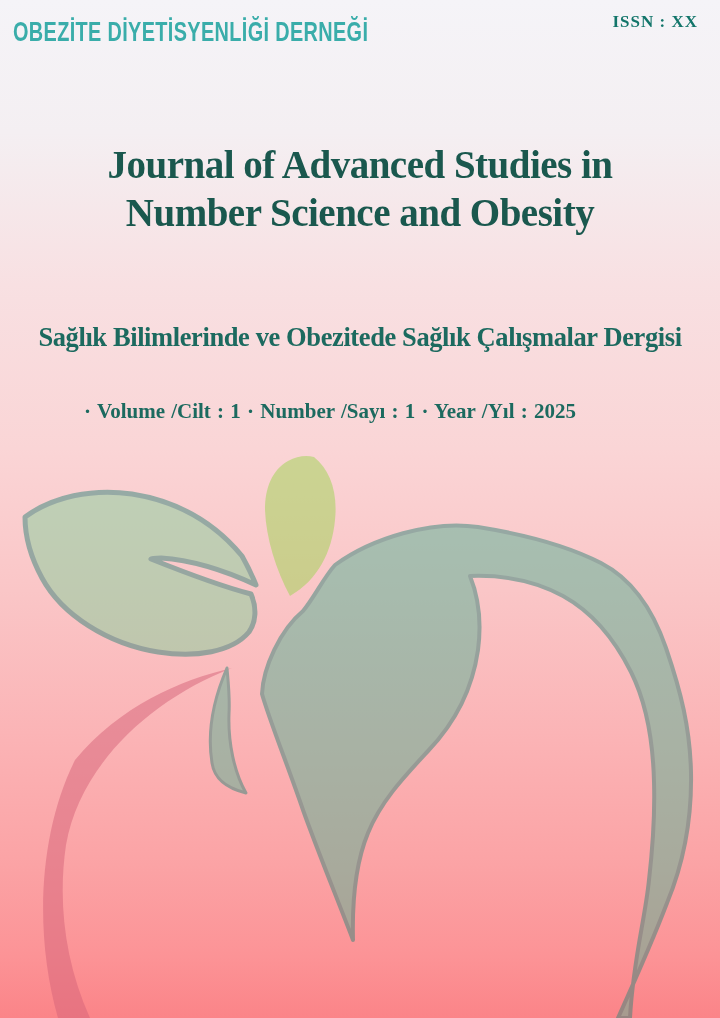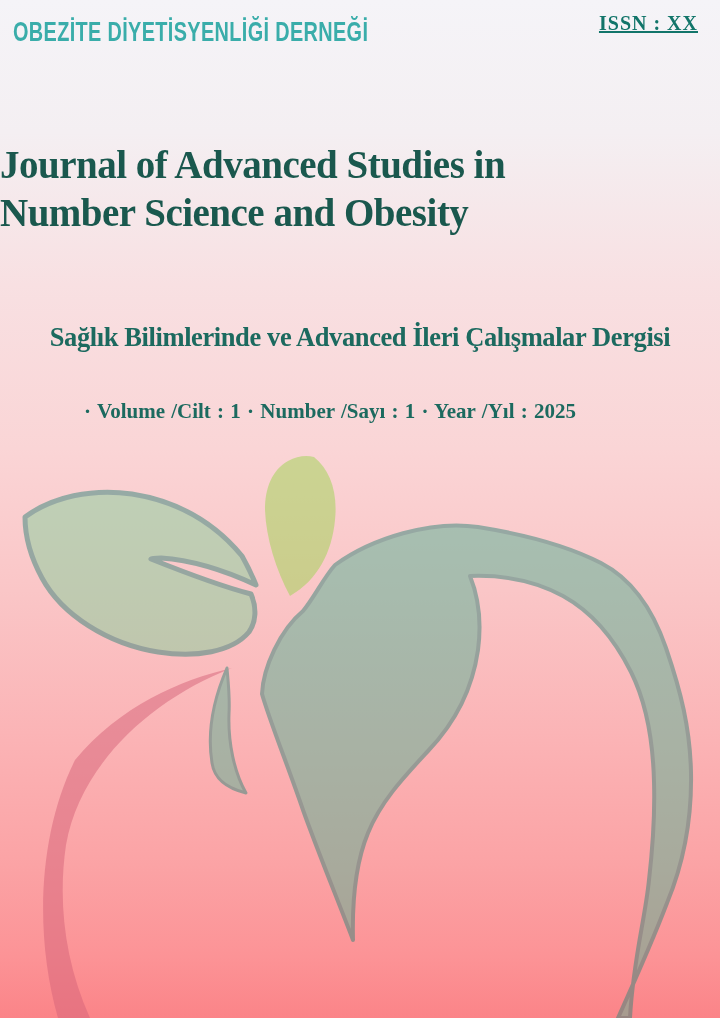--- a/index.html
+++ b/index.html
@@ -36,31 +36,31 @@
     color: #3aadaa;
     transform: scaleX(0.71);
     transform-origin: left top;
     white-space: nowrap;
   }
   .issn {
     position: absolute;
     top: 12px;
     right: 22px;
     font-weight: 700;
-    font-size: 20px;
+    font-size: 17px;
     letter-spacing: 1px;
     color: #12756a;
     white-space: nowrap;
-    text-decoration: underline;
   }
   .title {
     position: absolute;
     top: 141px;
     left: 0;
     width: 720px;
+    text-align: center;
     font-weight: 700;
     font-size: 39px;
     line-height: 48px;
     letter-spacing: -0.5px;
     color: #1a584e;
     margin: 0;
   }
   .subtitle {
     position: absolute;
     top: 322px;
@@ -161,17 +161,17 @@
   </svg>
 
   <div class="org-name">OBEZİTE DİYETİSYENLİĞİ DERNEĞİ</div>
   <div class="issn">ISSN : XX</div>
 
   <h1 class="title">
     <span style="display:block">Journal of Advanced Studies in</span>
     <span style="display:block">Number Science and Obesity</span>
   </h1>
 
-  <h2 class="subtitle">Sağlık Bilimlerinde ve Advanced İleri Çalışmalar Dergisi</h2>
+  <h2 class="subtitle">Sağlık Bilimlerinde ve Obezitede Sağlık Çalışmalar Dergisi</h2>
 
   <div class="issue-line">· Volume /Cilt : 1 · Number /Sayı : 1 · Year /Yıl : 2025</div>
 
 </div>
 
 </body></html>

